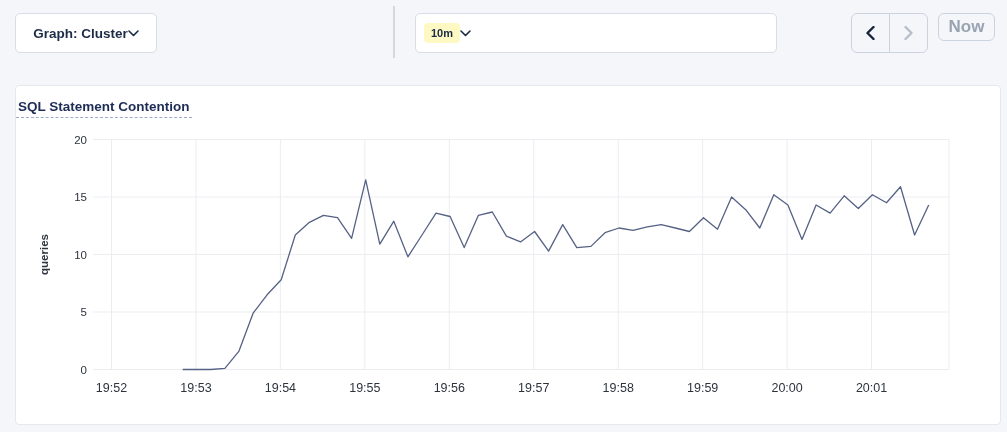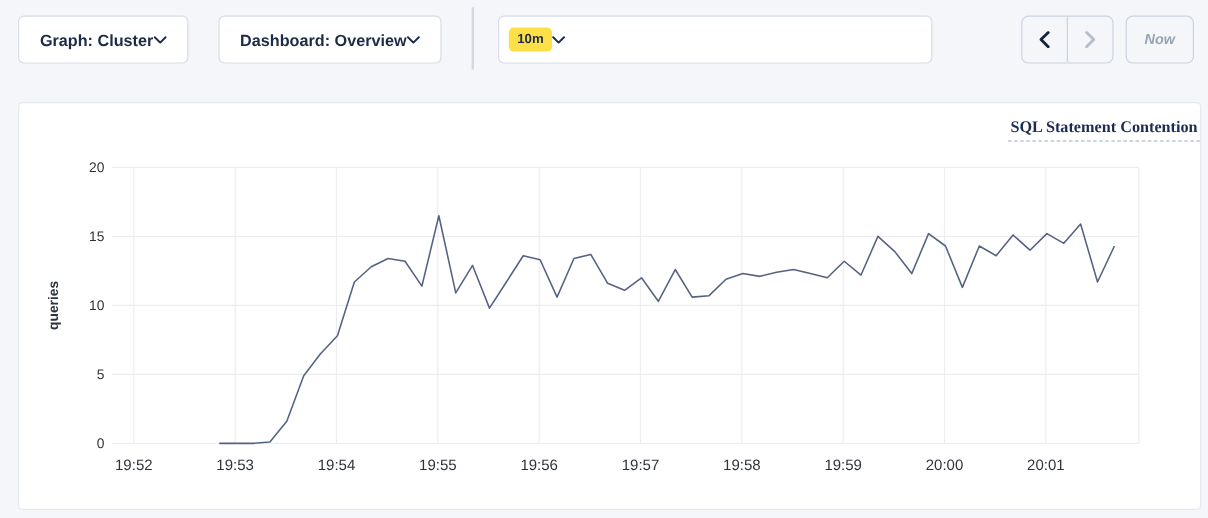--- a/index.html
+++ b/index.html
@@ -19,46 +19,46 @@
   #dash-dd{left:182px;width:186px;}
 
   .tb-divider{position:absolute;left:393px;top:6px;width:2px;height:52px;background:#d3d8e1;}
 
   #time-select{
     position:absolute;left:415px;top:13px;width:362px;height:40px;box-sizing:border-box;
     background:#ffffff;border:1px solid #d8dde6;border-radius:5px;
     display:flex;align-items:center;cursor:pointer;
   }
   .time-badge{
-    margin-left:8px;background:#fde047;border-radius:4px;
+    margin-left:8px;background:#fef9c3;border-radius:4px;
     font-size:11px;font-weight:700;color:#1c2b46;padding:4px 7px;
   }
   .time-label{margin-left:13px;font-size:13.5px;font-weight:600;color:#1c2b46;flex:1;text-align:left;}
   #time-select .chev{margin-right:15px;}
 
   .seg{
     position:absolute;left:851px;top:13px;width:77px;height:40px;box-sizing:border-box;
     border:1px solid #ccd3e0;border-radius:6px;display:flex;overflow:hidden;
   }
   .seg-half{flex:1;display:flex;align-items:center;justify-content:center;cursor:pointer;}
   .seg-half+.seg-half{border-left:1px solid #ccd3e0;}
 
   #now-btn{
-    position:absolute;left:938px;top:13px;width:57px;height:40px;box-sizing:border-box;
+    position:absolute;left:938px;top:13px;width:57px;height:28px;box-sizing:border-box;
     border:1px solid #ccd3e0;border-radius:6px;background:transparent;
     display:flex;align-items:center;justify-content:center;
-    font-size:12px;font-weight:600;color:#9aa3b2;cursor:default;font-style:italic;
+    font-size:17px;font-weight:600;color:#9aa3b2;cursor:default;
   }
 
   
   .panel{
     position:absolute;left:15px;top:85px;width:986px;height:340px;box-sizing:border-box;
     background:#ffffff;border:1px solid #e4e9f0;border-radius:4px;
   }
-  .panel-title-wrap{position:absolute;top:11px;left:0;width:100%;text-align:right;font-family:Liberation Serif, serif;}
+  .panel-title-wrap{position:absolute;top:11px;left:0;width:100%;text-align:left;}
   .panel-title{
     display:inline-block;font-size:13.5px;font-weight:700;color:#1d2c55;
     border-bottom:1px dashed #9daac6;padding:0 2px 3px 2px;cursor:pointer;
   }
   .chart-box{position:absolute;left:0;top:0;width:986px;height:340px;}
   .chart-box svg{display:block;}
 </style>
 </head>
 <body>
 
@@ -66,28 +66,20 @@
 
   <div class="tb-btn" id="graph-dd">
     <span>Graph: Cluster</span>
     <span class="chev">
       <svg width="11" height="7" viewBox="0 0 11 7">
           <polyline points="1,1 5.5,5.5 10,1" fill="none" stroke="#1c2b46" stroke-width="1.6" stroke-linecap="round" stroke-linejoin="round"></polyline>
         </svg>
     </span>
   </div>
 
-  <div class="tb-btn" id="dash-dd">
-    <span>Dashboard: Overview</span>
-    <span class="chev">
-      <svg width="11" height="7" viewBox="0 0 11 7">
-          <polyline points="1,1 5.5,5.5 10,1" fill="none" stroke="#1c2b46" stroke-width="1.6" stroke-linecap="round" stroke-linejoin="round"></polyline>
-        </svg>
-    </span>
-  </div>
 
   <div class="tb-divider"></div>
 
   <div id="time-select">
     <span class="time-badge">10m</span>
     <span class="chev">
       <svg width="11" height="7" viewBox="0 0 11 7">
           <polyline points="1,1 5.5,5.5 10,1" fill="none" stroke="#1c2b46" stroke-width="1.6" stroke-linecap="round" stroke-linejoin="round"></polyline>
         </svg>
     </span>

